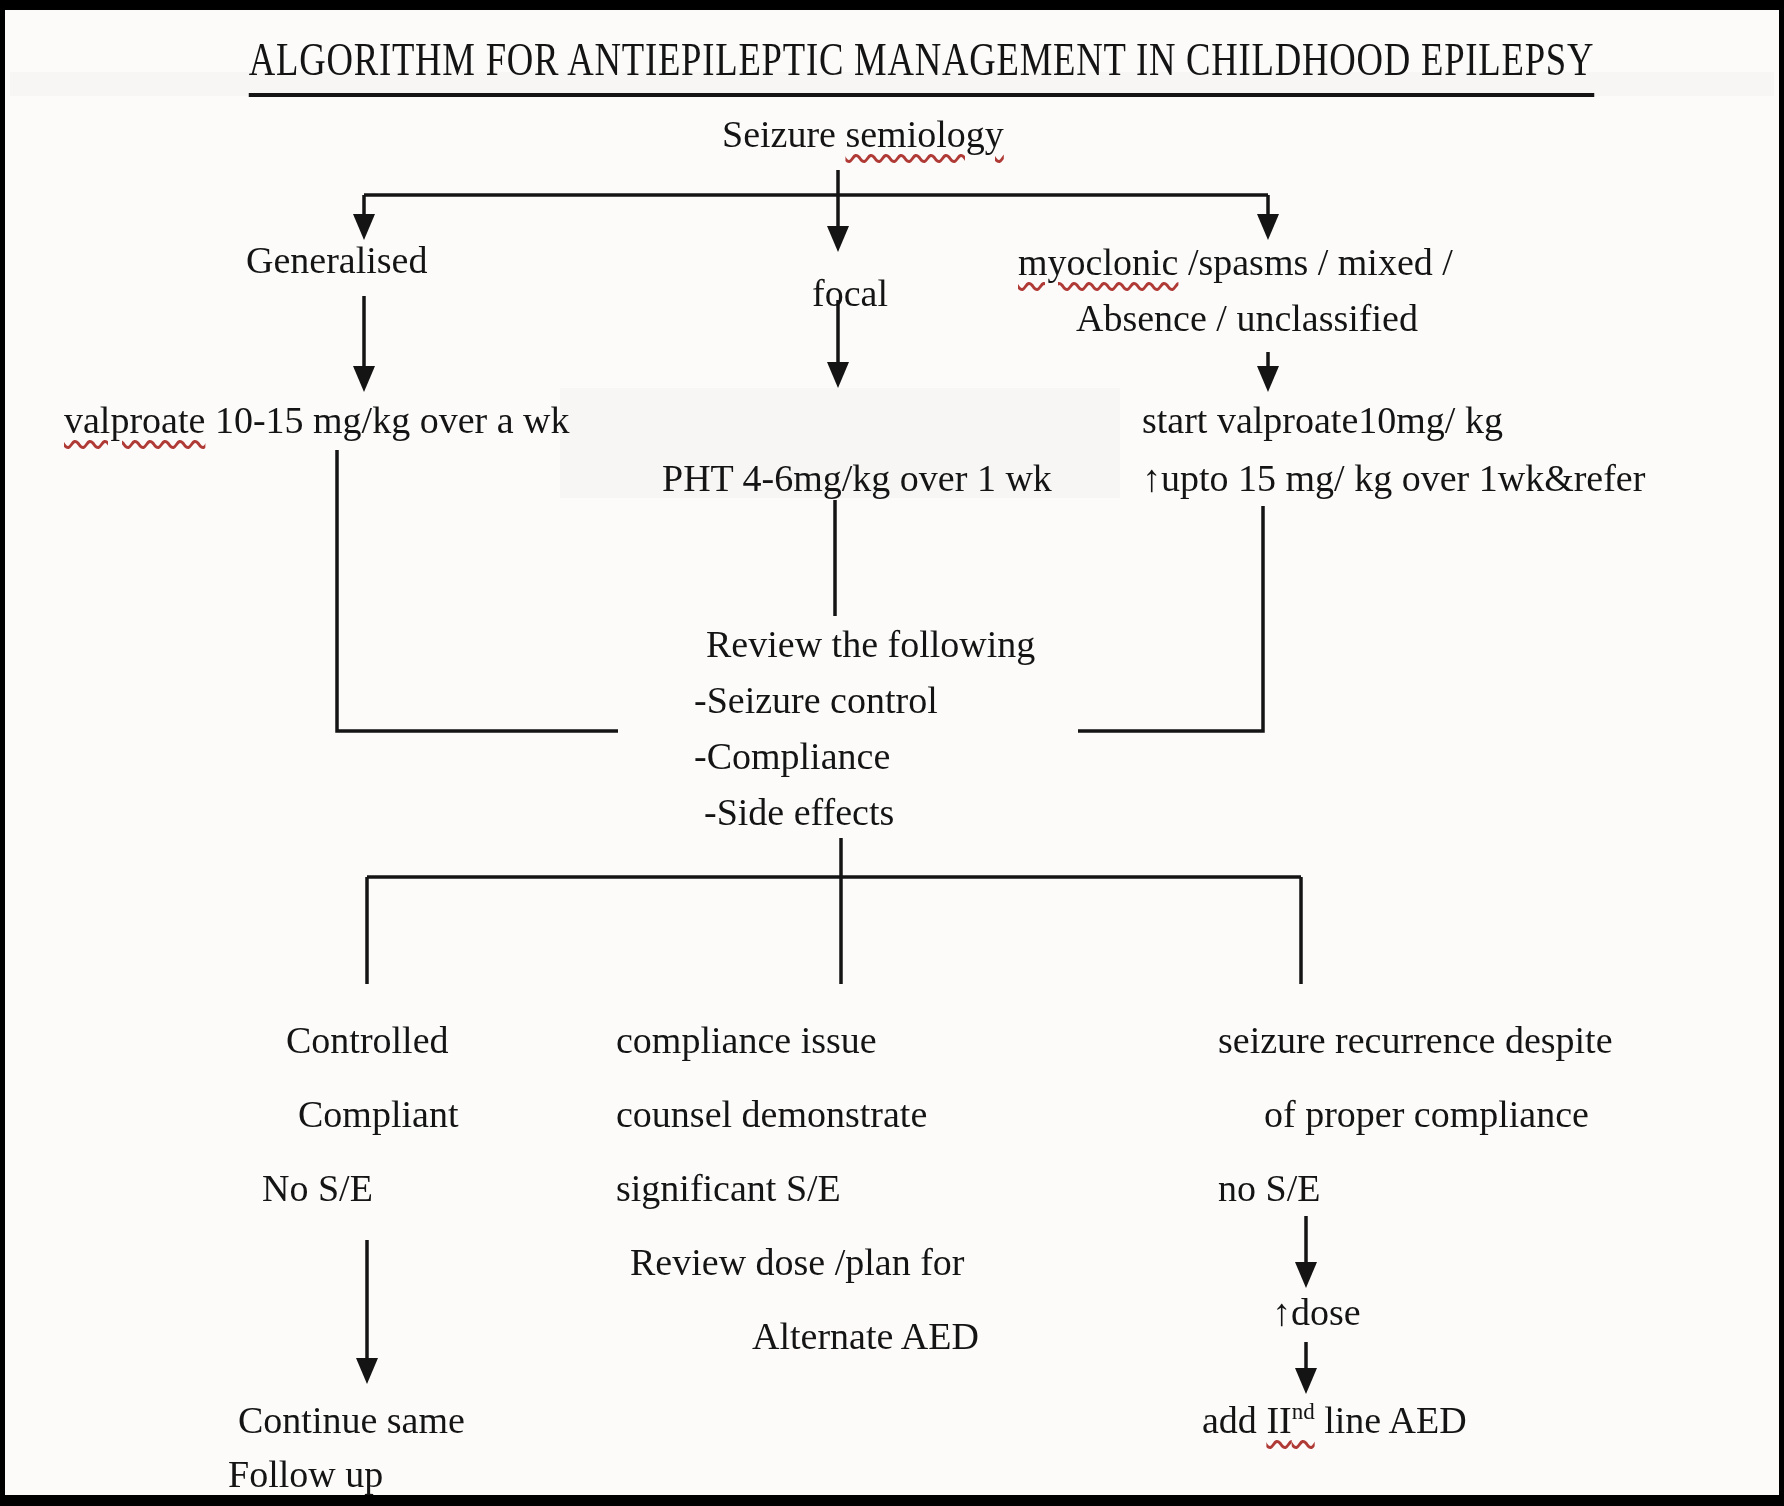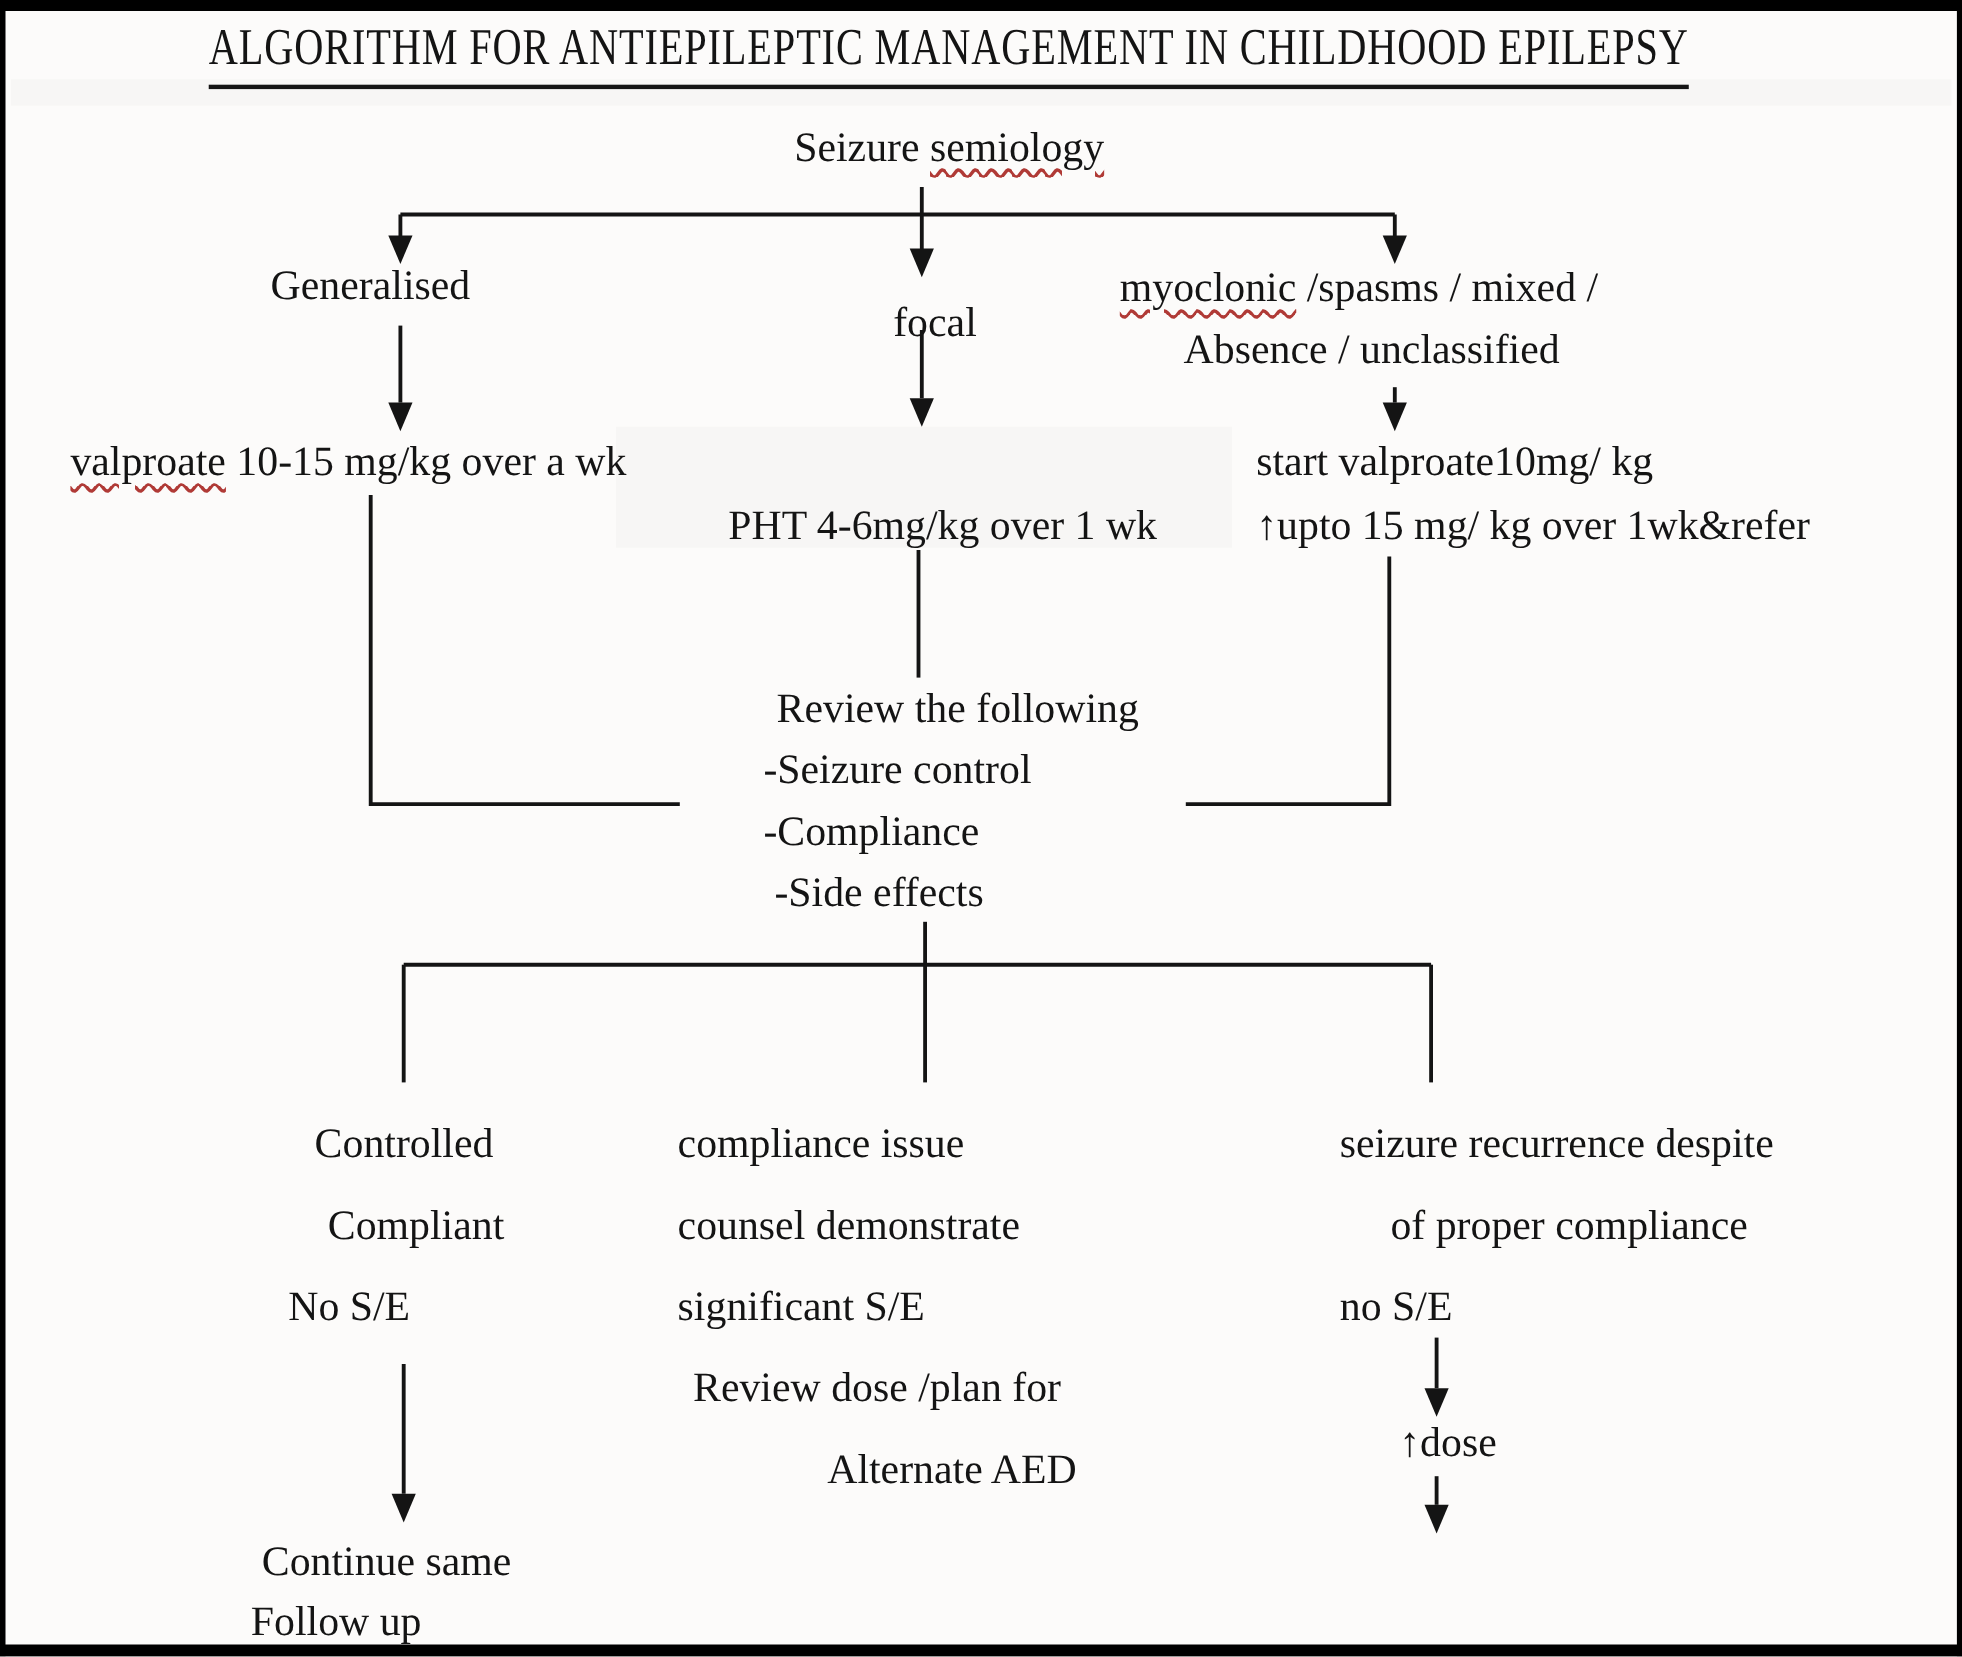--- a/index.html
+++ b/index.html
@@ -26,22 +26,22 @@
   .shade{position:absolute;background:#f3f2f0;opacity:.55;}
 
   .txt{
     position:absolute;
     font-size:38px;
     line-height:1.18;
     white-space:nowrap;
     letter-spacing:0px;
   }
   .title-wrap{
-    position:absolute;left:0;top:16px;width:100%;
-    text-align:left;
+    position:absolute;left:0;top:32px;width:100%;
+    text-align:right;
   }
   .title-inner{
     display:inline-block;
     font-size:47px;
     letter-spacing:1px;
     transform:scaleX(0.78);
     transform-origin:center top;
     border-bottom:4px solid var(--ink);
     padding-bottom:7px;
   }
@@ -140,16 +140,17 @@
   <div class="txt" style="left:616px;top:1092px;">counsel demonstrate</div>
   <div class="txt" style="left:616px;top:1166px;">significant S/E</div>
   <div class="txt" style="left:630px;top:1240px;">Review dose /plan for</div>
   <div class="txt" style="left:752px;top:1314px;">Alternate AED</div>
 
   <div class="txt" style="left:1218px;top:1018px;">seizure recurrence despite</div>
   <div class="txt" style="left:1264px;top:1092px;text-align:right;">of proper compliance</div>
   <div class="txt" style="left:1218px;top:1166px;">no S/E</div>
 
   <div class="txt" style="left:1272px;top:1290px;">↑dose</div>
+  <div class="txt" style="left:1202px;top:1398px;"><span>add </span><span class="sq"><span>II</span><sup class="ord">nd</sup></span><span> line AED</span></div>
   <div class="txt" style="left:238px;top:1398px;">Continue same</div>
   <div class="txt" style="left:228px;top:1452px;">Follow up</div>
 
 </div>
 
 </body></html>

